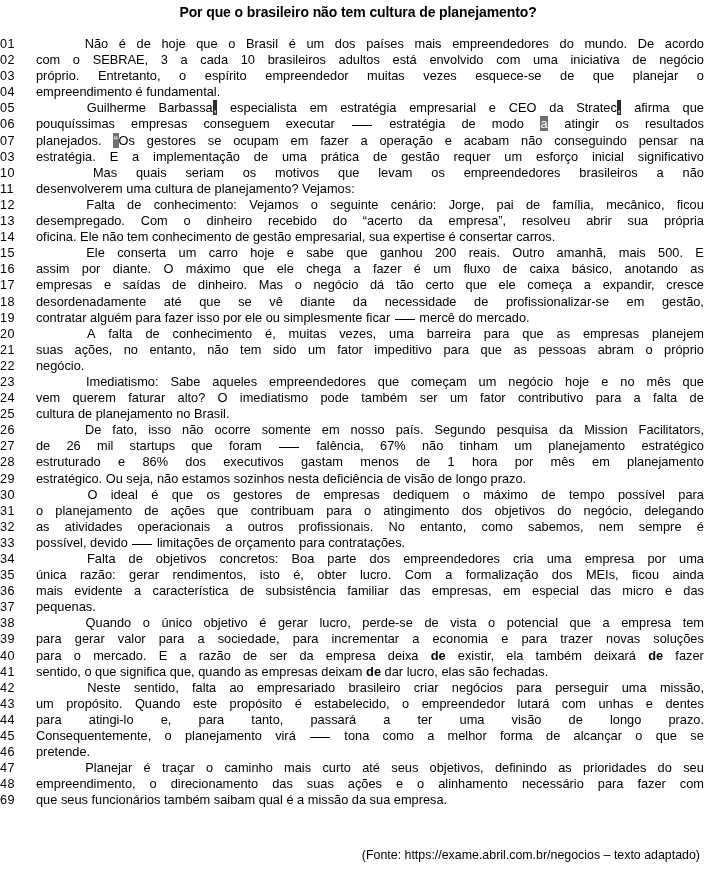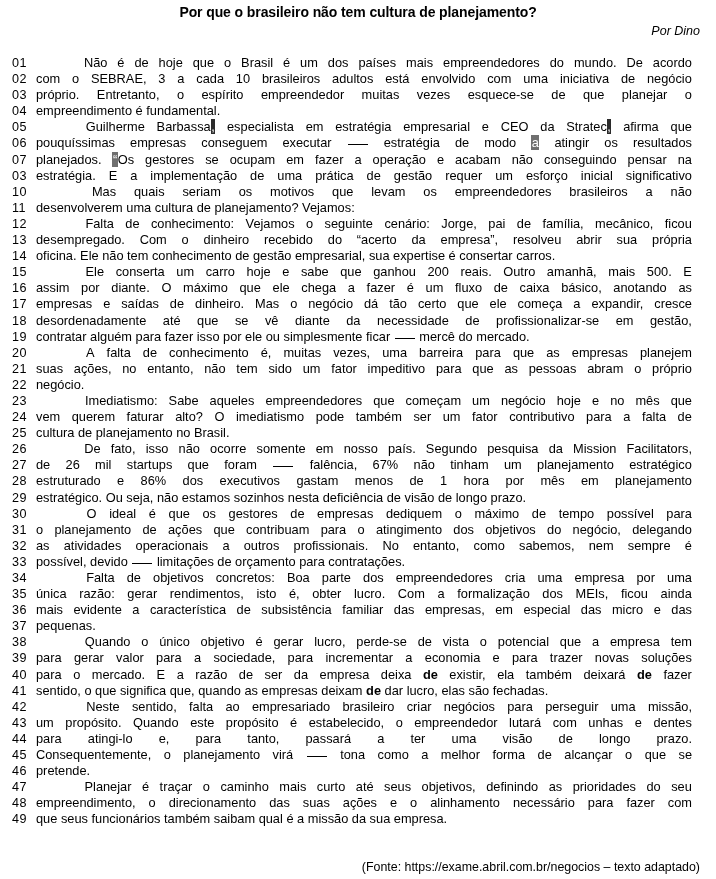--- a/index.html
+++ b/index.html
@@ -45,32 +45,32 @@
   .text-line {
     display: flex;
     align-items: baseline;
     font-size: 12.8px;
     line-height: 16.1px;
     white-space: nowrap;
   }
   .line-no {
     width: 36px;
     min-width: 36px;
-    padding-left: 12px;
+    padding-left: 0;
     box-sizing: border-box;
     font-size: 12.6px;
     color: #000;
     text-align: left;
     letter-spacing: 0.4px;
   }
   .line-text {
     flex: 1;
     display: flex;
     justify-content: space-between;
-    padding-right: 24px;
+    padding-right: 12px;
     overflow: hidden;
   }
   .line-text.nojustify {
     justify-content: flex-start;
   }
   .line-text > span.w {
     white-space: pre;
   }
   .indent {
     display: inline-block;
@@ -91,34 +91,33 @@
     display: inline-block;
     border-bottom: 1.4px solid #000;
     width: 20px;
     vertical-align: 2px;
     margin: 0 1px;
   }
   .source {
     position: absolute;
     left: 0;
     right: 16px;
-    bottom: 4px;
+    bottom: 16px;
     text-align: right;
     font-size: 12.4px;
     line-height: 15px;
   }
 </style>
 </head>
 <body>
 
 <div class="page">
 
   <h1 class="doc-title">Por que o brasileiro não tem cultura de planejamento?</h1>
 
-  <div class="byline">Por Dino</div>
 
   <div class="body-block" id="body-block">
       <div class="text-line">
         <span class="line-no">01</span>
         <span class="line-text">
           <span class="w"><span class="indent"></span></span>
           <span class="w">Não</span>
           <span class="w">é</span>
           <span class="w">de</span>
           <span class="w">hoje</span>
@@ -884,21 +883,21 @@
           <span class="w">e</span>
           <span class="w">o</span>
           <span class="w">alinhamento</span>
           <span class="w">necessário</span>
           <span class="w">para</span>
           <span class="w">fazer</span>
           <span class="w">com</span>
         </span>
       </div>
       <div class="text-line">
-        <span class="line-no">49</span>
+        <span class="line-no">69</span>
         <span class="line-text nojustify">
           <span class="w">que seus funcionários também saibam qual é a missão da sua empresa.</span>
         </span>
       </div>
     </div>
 
   <div class="source">(Fonte: https://exame.abril.com.br/negocios – texto adaptado)</div>
 
 </div>
 

